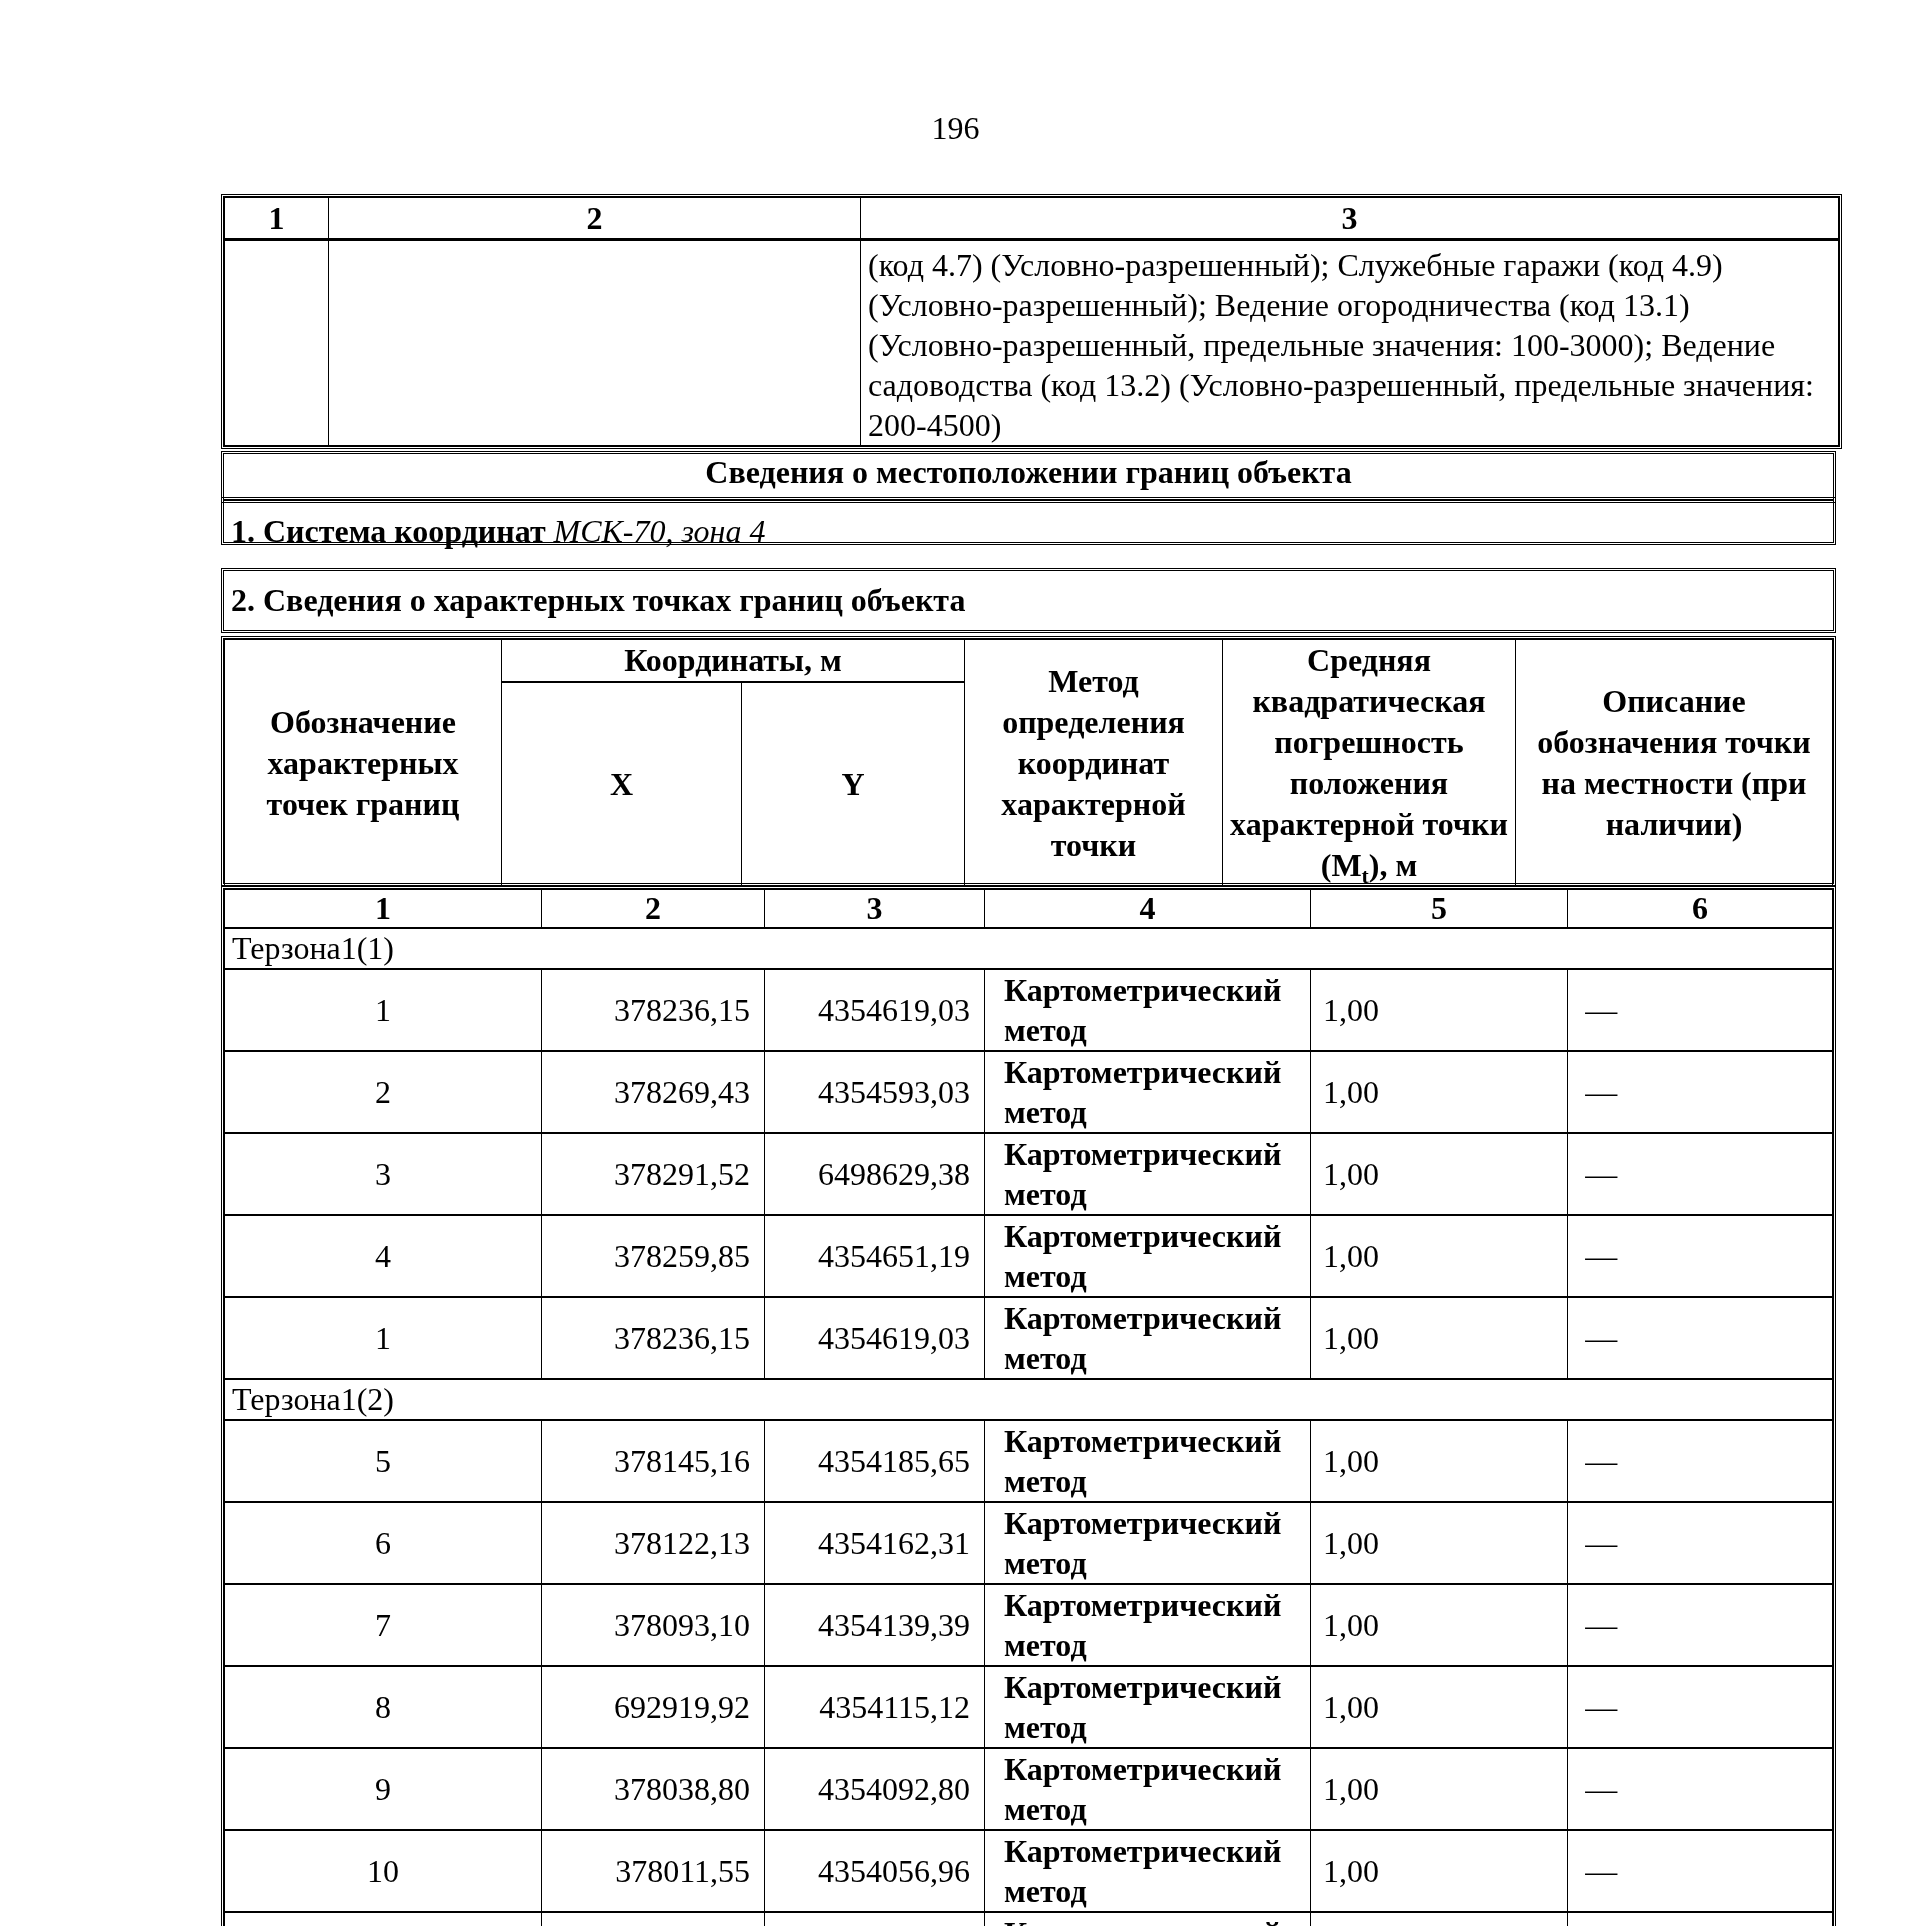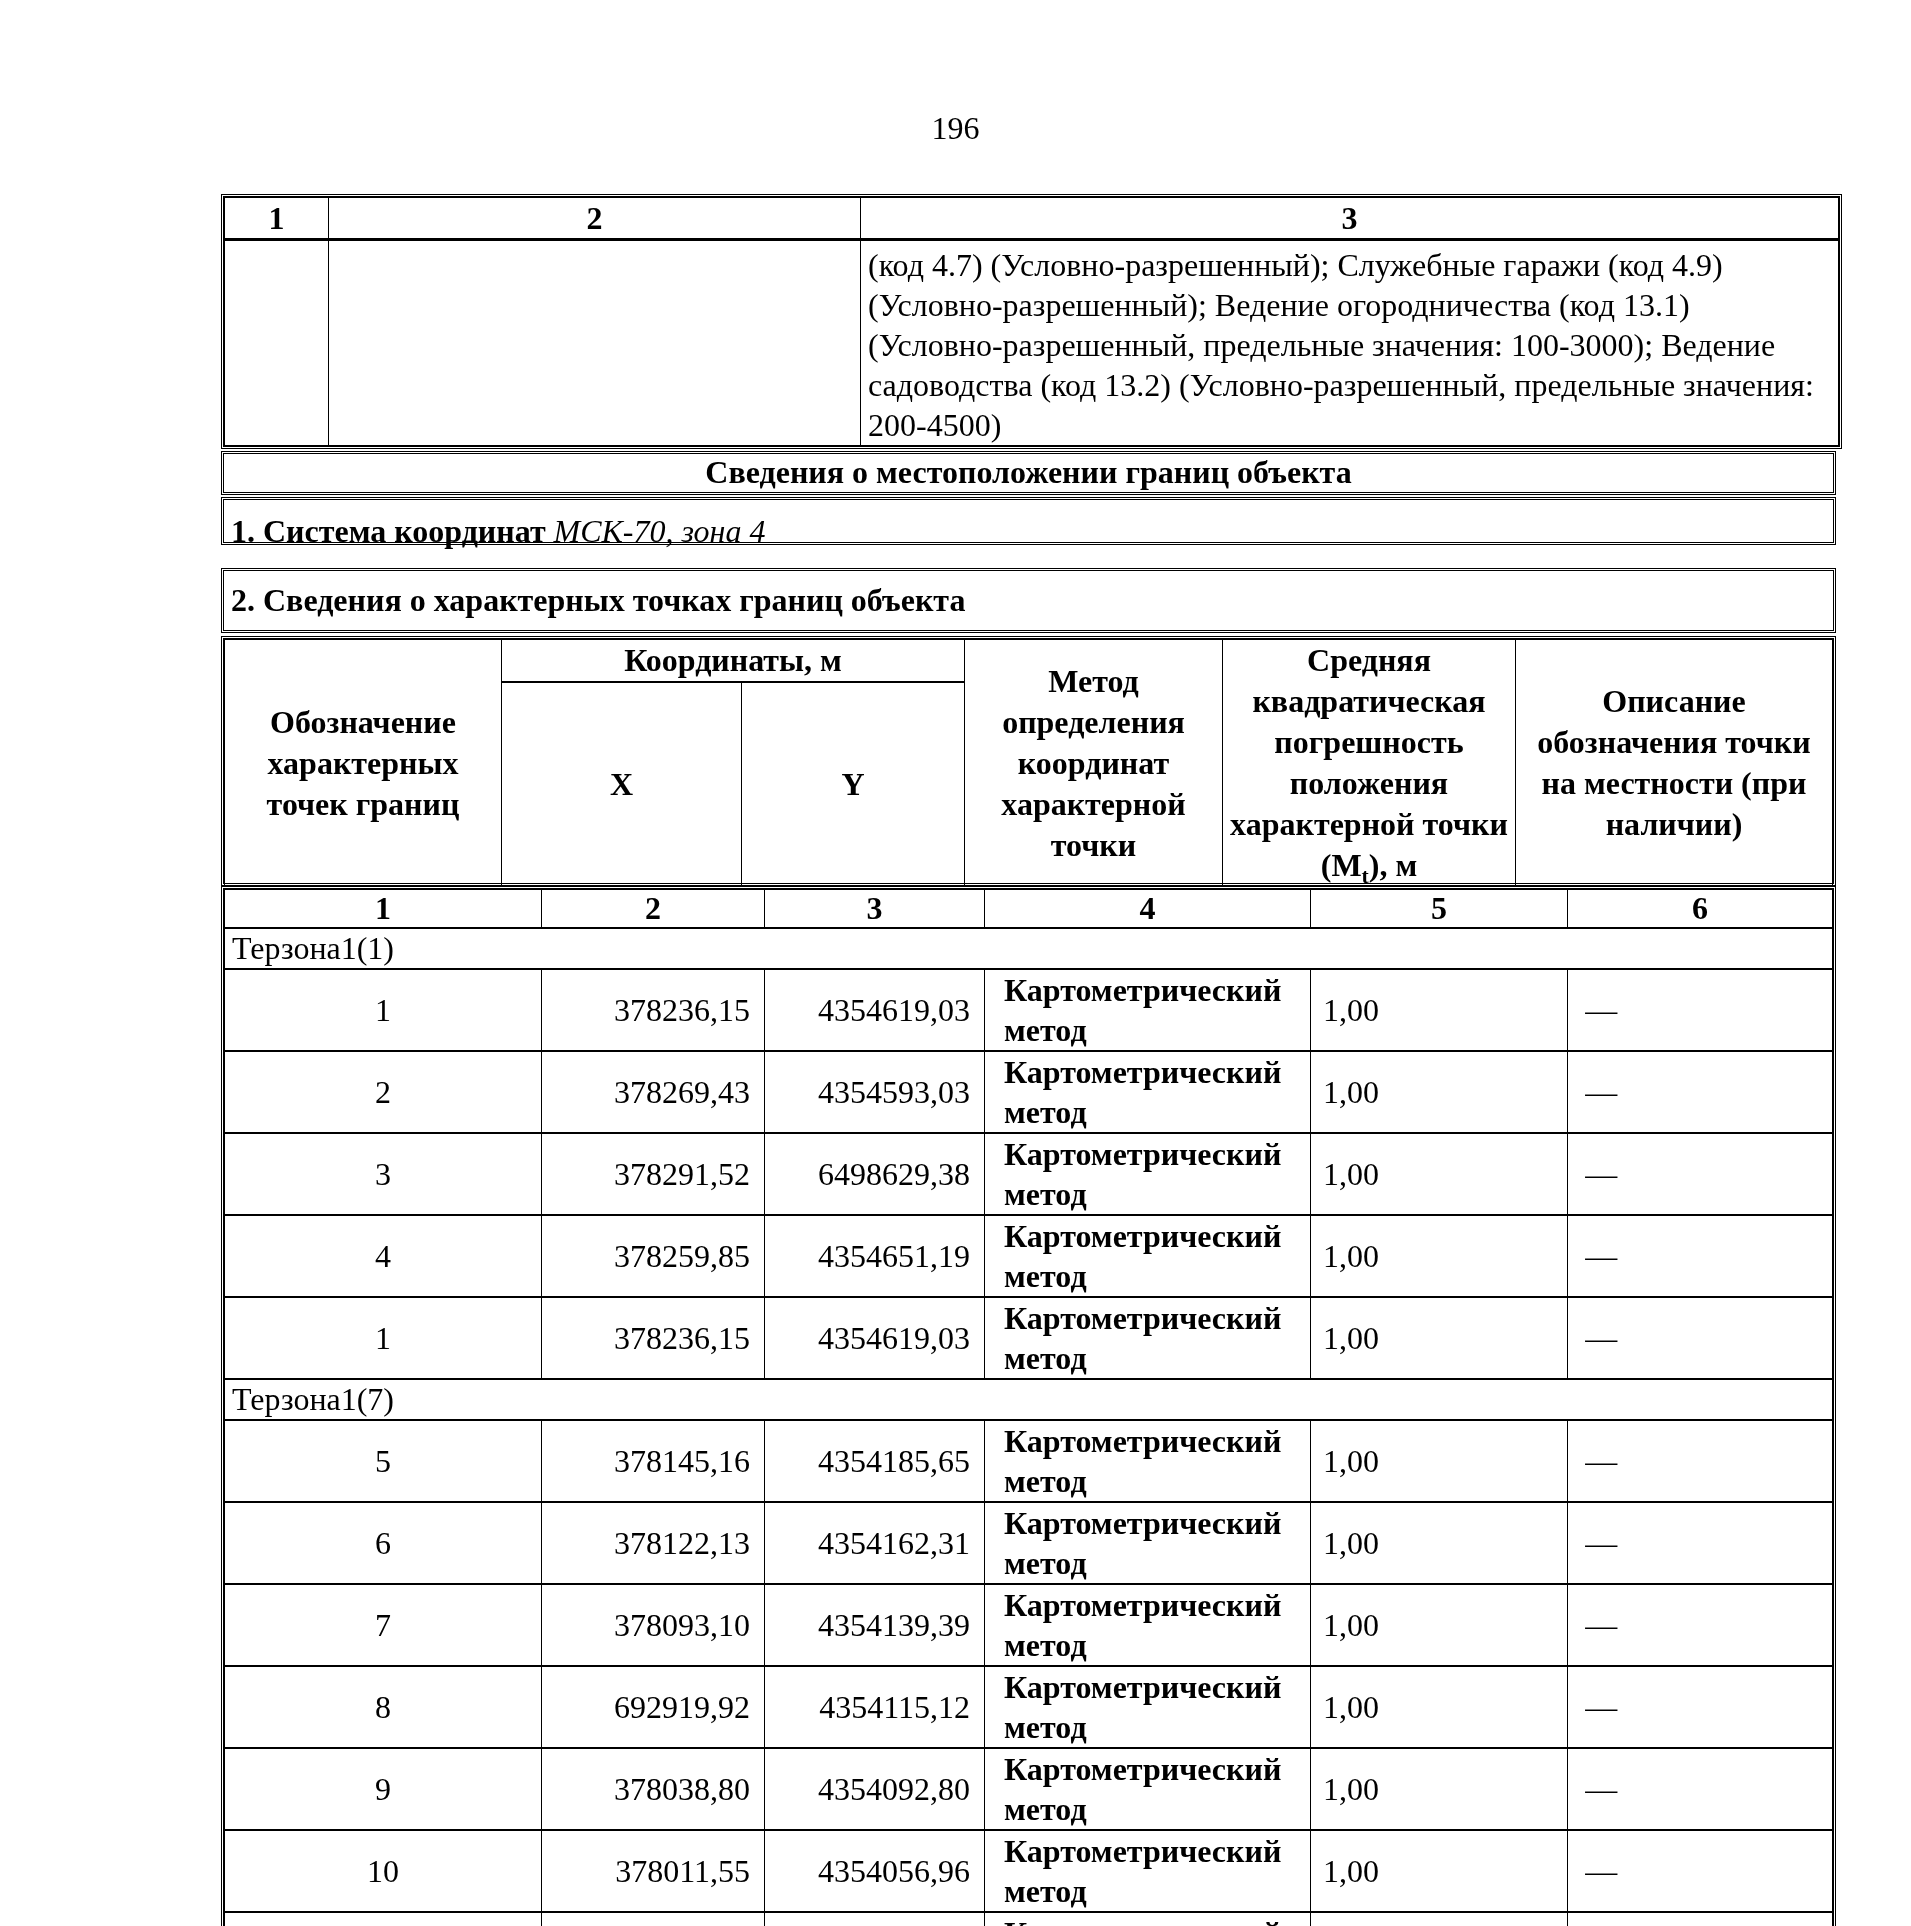--- a/index.html
+++ b/index.html
@@ -16,21 +16,21 @@
   td, th { font-size: 32px; line-height: 40px; padding: 0 7px; vertical-align: middle; }
 
   
   #top-table { top: 194px; border: 2.3px double #000; border-width: 3.1px; border-style: double; }
   #top-table td { border: 0.8px solid #000; }
   #top-table .hdr td { font-weight: bold; text-align: center; height: 39px; border-bottom: 3.1px solid #000; }
   #top-table .cont td { height: 185px; vertical-align: top; padding-top: 3.9px; }
 
   
   .box { border: 3.1px double #000; border-width: 3.9px; border-style: double; box-sizing: border-box; }
-  #sec-title { top: 451px; height: 44px; }
+  #sec-title { top: 451px; height: 52px; }
   #sec-title .inner { text-align: center; font-weight: bold; font-size: 32px; line-height: 37px; }
   #coord-sys { top: 497px; height: 48px; }
   #coord-sys .inner { font-size: 32px; line-height: 62px; padding-left: 7px; }
   #coord-sys .b { font-weight: bold; }
   #coord-sys .i { font-style: italic; }
   #points-title { top: 568px; height: 65px; }
   #points-title .inner { font-weight: bold; font-size: 32px; line-height: 58px; padding-left: 7px; }
 
   
   #hdr-table { top: 636px; height: 250px; border: 3.9px double #000; box-sizing: border-box; }
@@ -177,21 +177,21 @@
         </tr>
         <tr class="pt">
           <td class="c1">1</td>
           <td class="c2">378236,15</td>
           <td class="c3">4354619,03</td>
           <td class="c4">Картометрический метод</td>
           <td class="c5">1,00</td>
           <td class="c6">—</td>
         </tr>
         <tr class="zone">
-          <td colspan="6">Терзона1(7)</td>
+          <td colspan="6">Терзона1(2)</td>
         </tr>
         <tr class="pt">
           <td class="c1">5</td>
           <td class="c2">378145,16</td>
           <td class="c3">4354185,65</td>
           <td class="c4">Картометрический метод</td>
           <td class="c5">1,00</td>
           <td class="c6">—</td>
         </tr>
         <tr class="pt">

